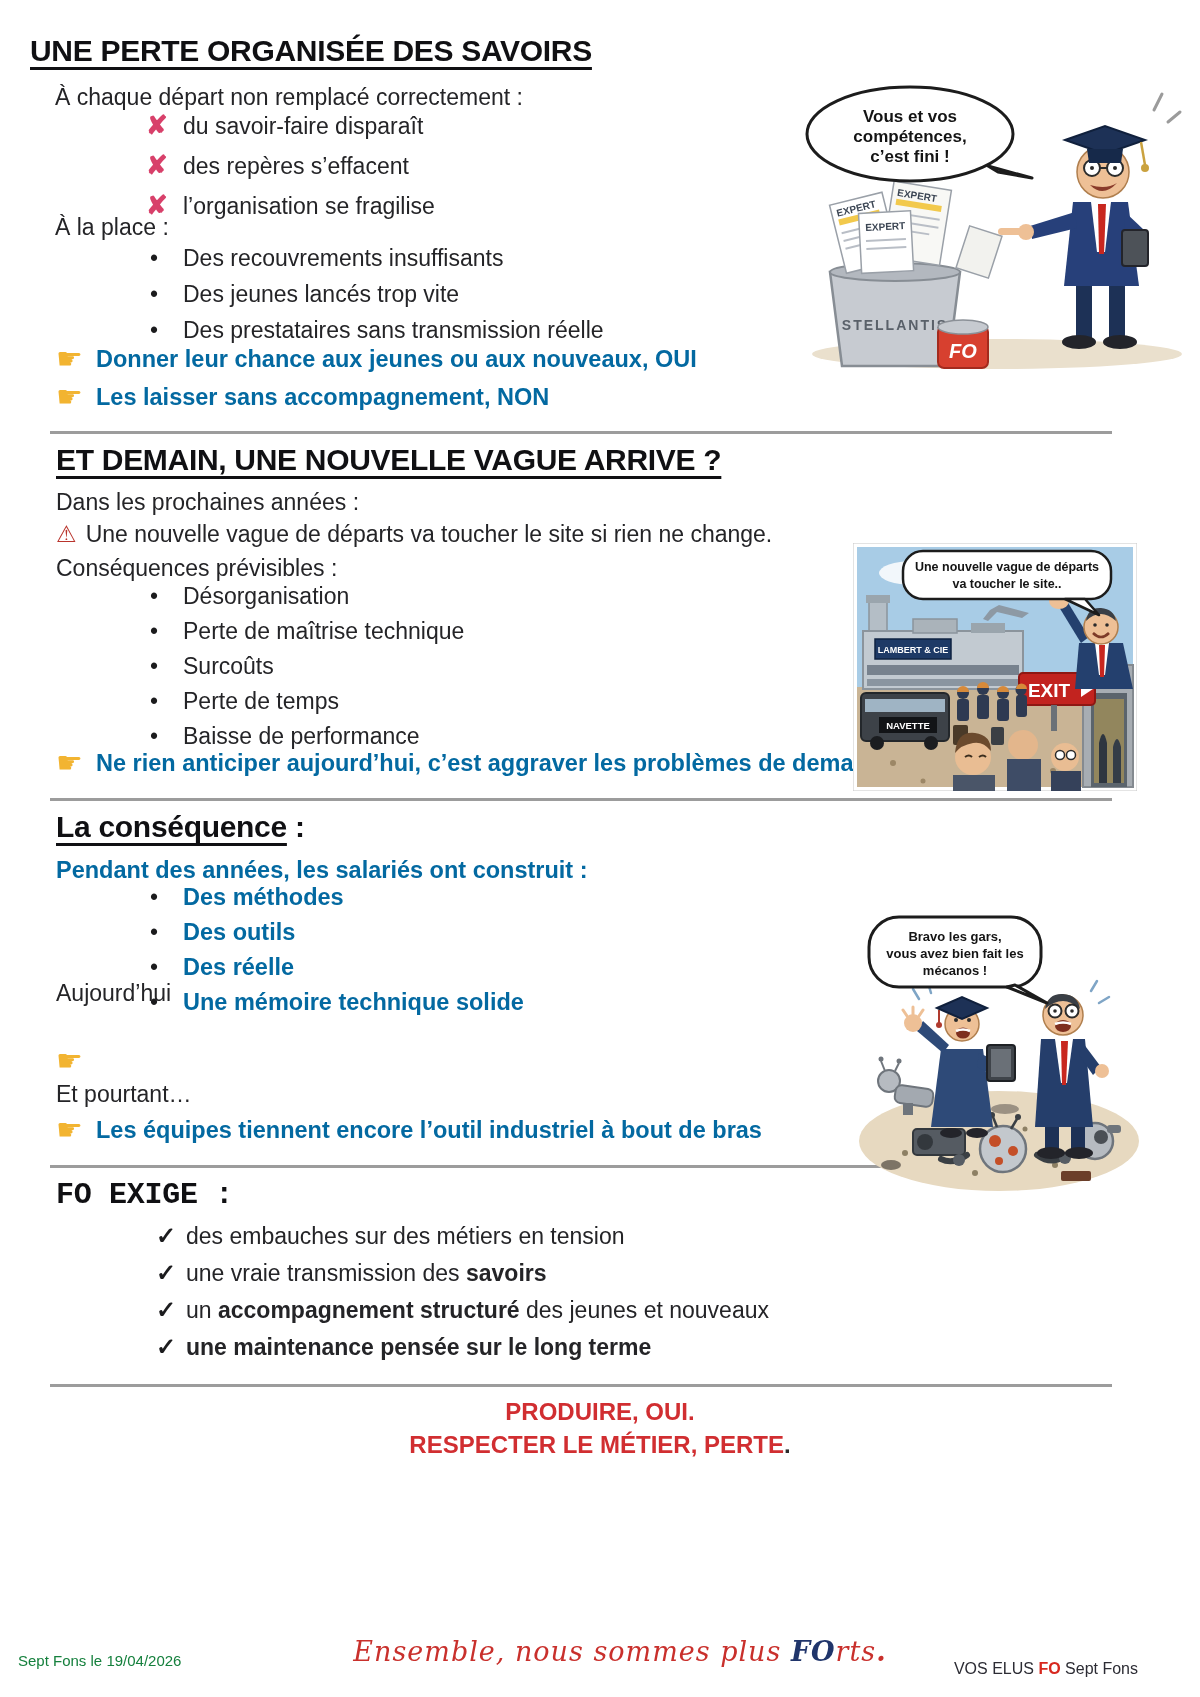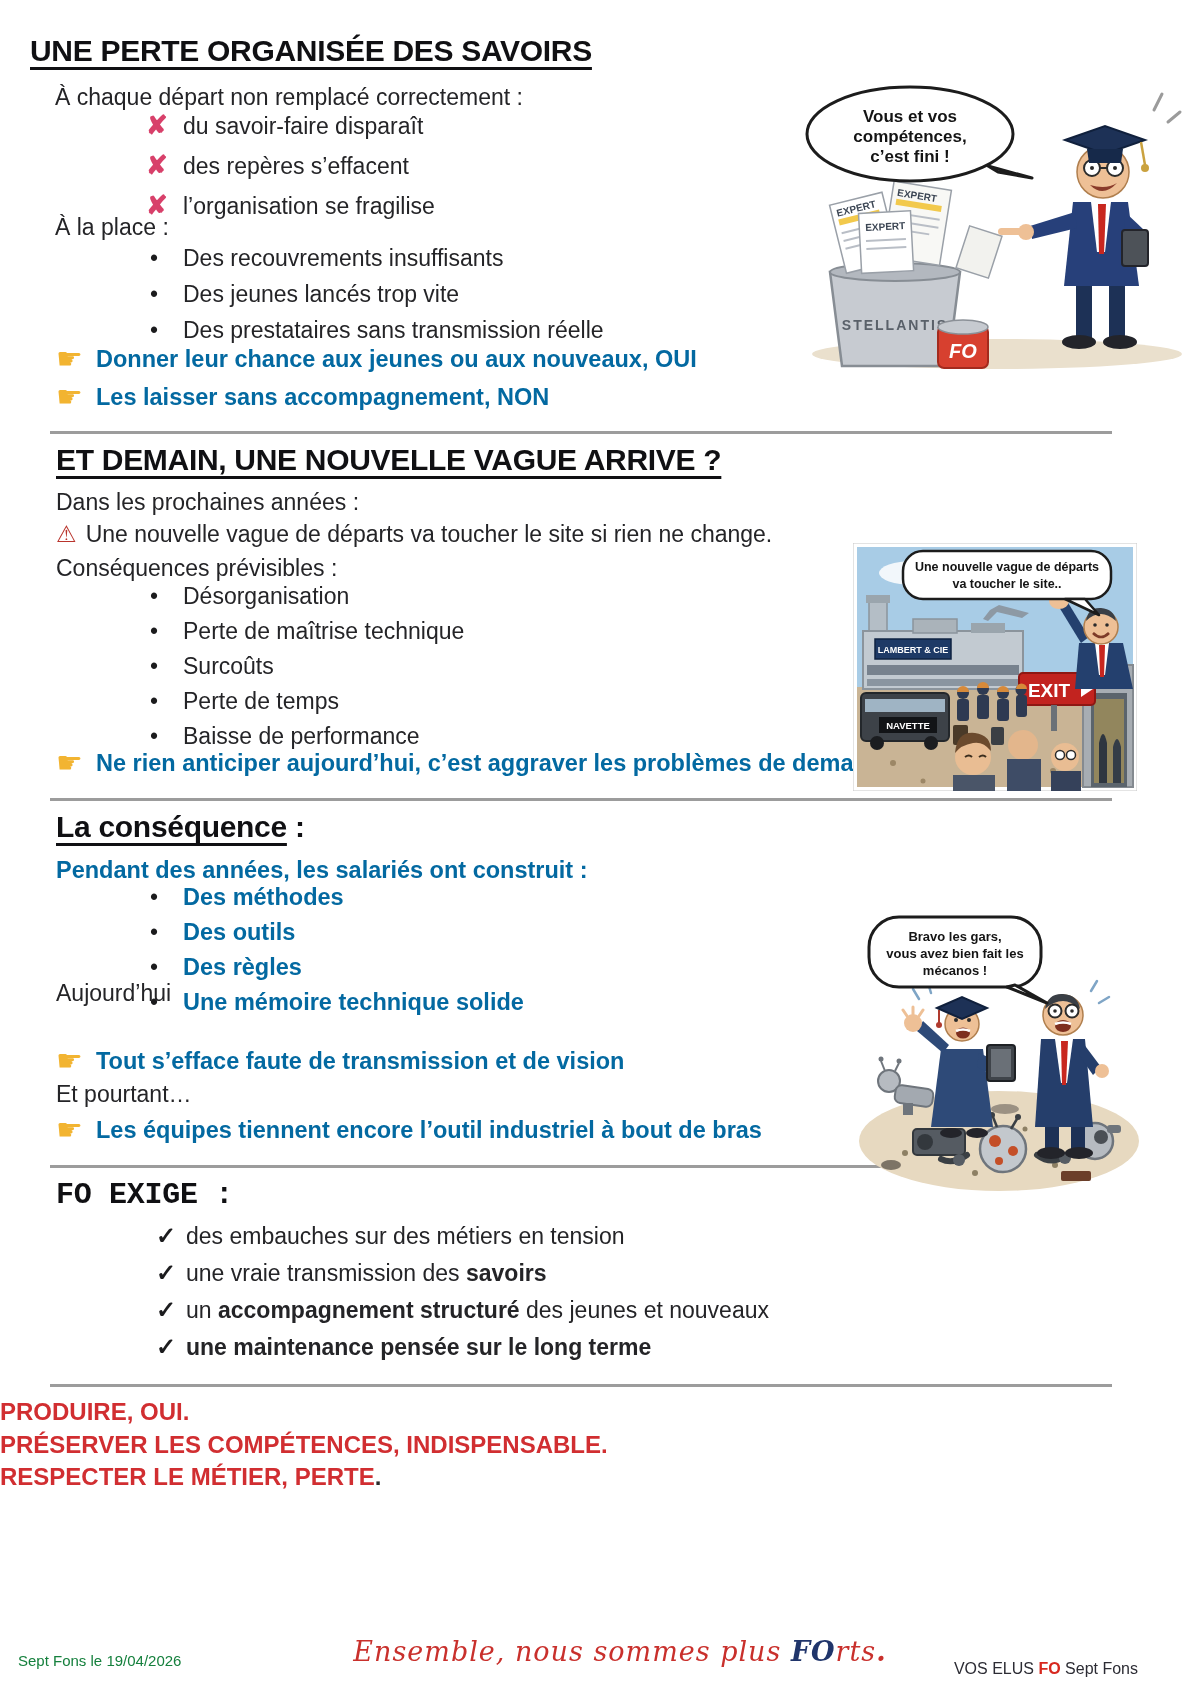--- a/index.html
+++ b/index.html
@@ -17,21 +17,21 @@
   .dot{width:33px;flex:none;font-size:23px;color:#1b1b1d;}
   .finger-icon{color:#f2b431;font-size:30px;width:40px;flex:none;line-height:1;position:relative;top:2px;}
   .check-icon{font-size:24px;font-weight:bold;color:#1b1b1d;width:30px;flex:none;}
   .warn-icon{color:#b9342c;font-size:23px;margin-right:9px;}
   .xrow{margin-bottom:9px;}
   .brow1{margin-bottom:9px;}
   .brow2{margin-bottom:8px;}
   .brow3{margin-bottom:8px;}
   .crow{margin-bottom:9px;}
   .sep{position:absolute;left:50px;width:1062px;height:3px;background:#9c9c9c;}
-  .red-line{color:#d12e31;font-weight:bold;font-size:24px;text-align:left;line-height:32.5px;}
+  .red-line{color:#d12e31;font-weight:bold;font-size:24px;text-align:center;line-height:32.5px;}
   .red-period{color:#2b2b2b;}
   .slogan-wrap{left:0;top:1396px;width:1200px;}
   .footer-date{left:18px;top:1652px;font-size:15px;color:#15803d;}
   .footer-script{left:0;top:1636px;width:1240px;text-align:center;
                  font-family:"DejaVu Serif",serif;font-style:italic;font-size:27px;
                  color:#c9302c;letter-spacing:1px;}
   .script-fo{color:#20356b;font-weight:bold;}
   .script-period{font-weight:bold;}
   .footer-elus{right:62px;top:1660px;font-size:16px;color:#2c2c34;}
   .elus-fo{color:#d7281f;font-weight:bold;}
@@ -136,33 +136,32 @@
     <div class="row brow3">
       <span class="dot">•</span>
       <span class="bold-text">Des méthodes</span>
     </div>
     <div class="row brow3">
       <span class="dot">•</span>
       <span class="bold-text">Des outils</span>
     </div>
     <div class="row brow3">
       <span class="dot">•</span>
-      <span class="bold-text">Des règles</span>
+      <span class="bold-text">Des réelle</span>
     </div>
     <div class="row brow3">
       <span class="dot">•</span>
       <span class="bold-text">Une mémoire technique solide</span>
     </div>
   </div>
 
   <div class="abs body-text" style="left:56px;top:980px;">Aujourd’hui</div>
 
   <div class="abs row" style="left:56px;top:1044px;">
     <span class="finger-icon">☛</span>
-    <span class="bold-text">Tout s’efface faute de transmission et de vision</span>
   </div>
 
   <div class="abs body-text" style="left:56px;top:1081px;">Et pourtant…</div>
 
   <div class="abs row" style="left:56px;top:1113px;">
     <span class="finger-icon">☛</span>
     <span class="bold-text">Les équipes tiennent encore l’outil industriel à bout de bras</span>
   </div>
 
   <div class="sep" style="top:1165px;"></div>
@@ -185,21 +184,20 @@
     <div class="row crow">
       <span class="check-icon">✓</span>
       <span class="body-text"><span></span><b>une maintenance pensée sur le long terme</b><span></span></span>
     </div>
   </div>
 
   <div class="sep" style="top:1384px;"></div>
 
   <div class="abs slogan-wrap">
     <div class="red-line">PRODUIRE, OUI.</div>
-    <div class="red-line">PRÉSERVER LES COMPÉTENCES, INDISPENSABLE.</div>
     <div class="red-line"><span>RESPECTER LE MÉTIER, PERTE</span><span class="red-period">.</span></div>
   </div>
 
   <div class="abs footer-date">Sept Fons le 19/04/2026</div>
   <div class="abs footer-script"><span>Ensemble, nous sommes plus </span><span class="script-fo">FO</span><span>rts</span><span class="script-period">.</span></div>
   <div class="abs footer-elus"><span>VOS ELUS </span><span class="elus-fo">FO</span><span> Sept Fons</span></div>
 
   <svg class="abs" style="left:792px;top:80px;" width="396" height="292" viewBox="0 0 396 292">
     <ellipse cx="205" cy="274" rx="185" ry="15" fill="#eae0cd"></ellipse>
 

